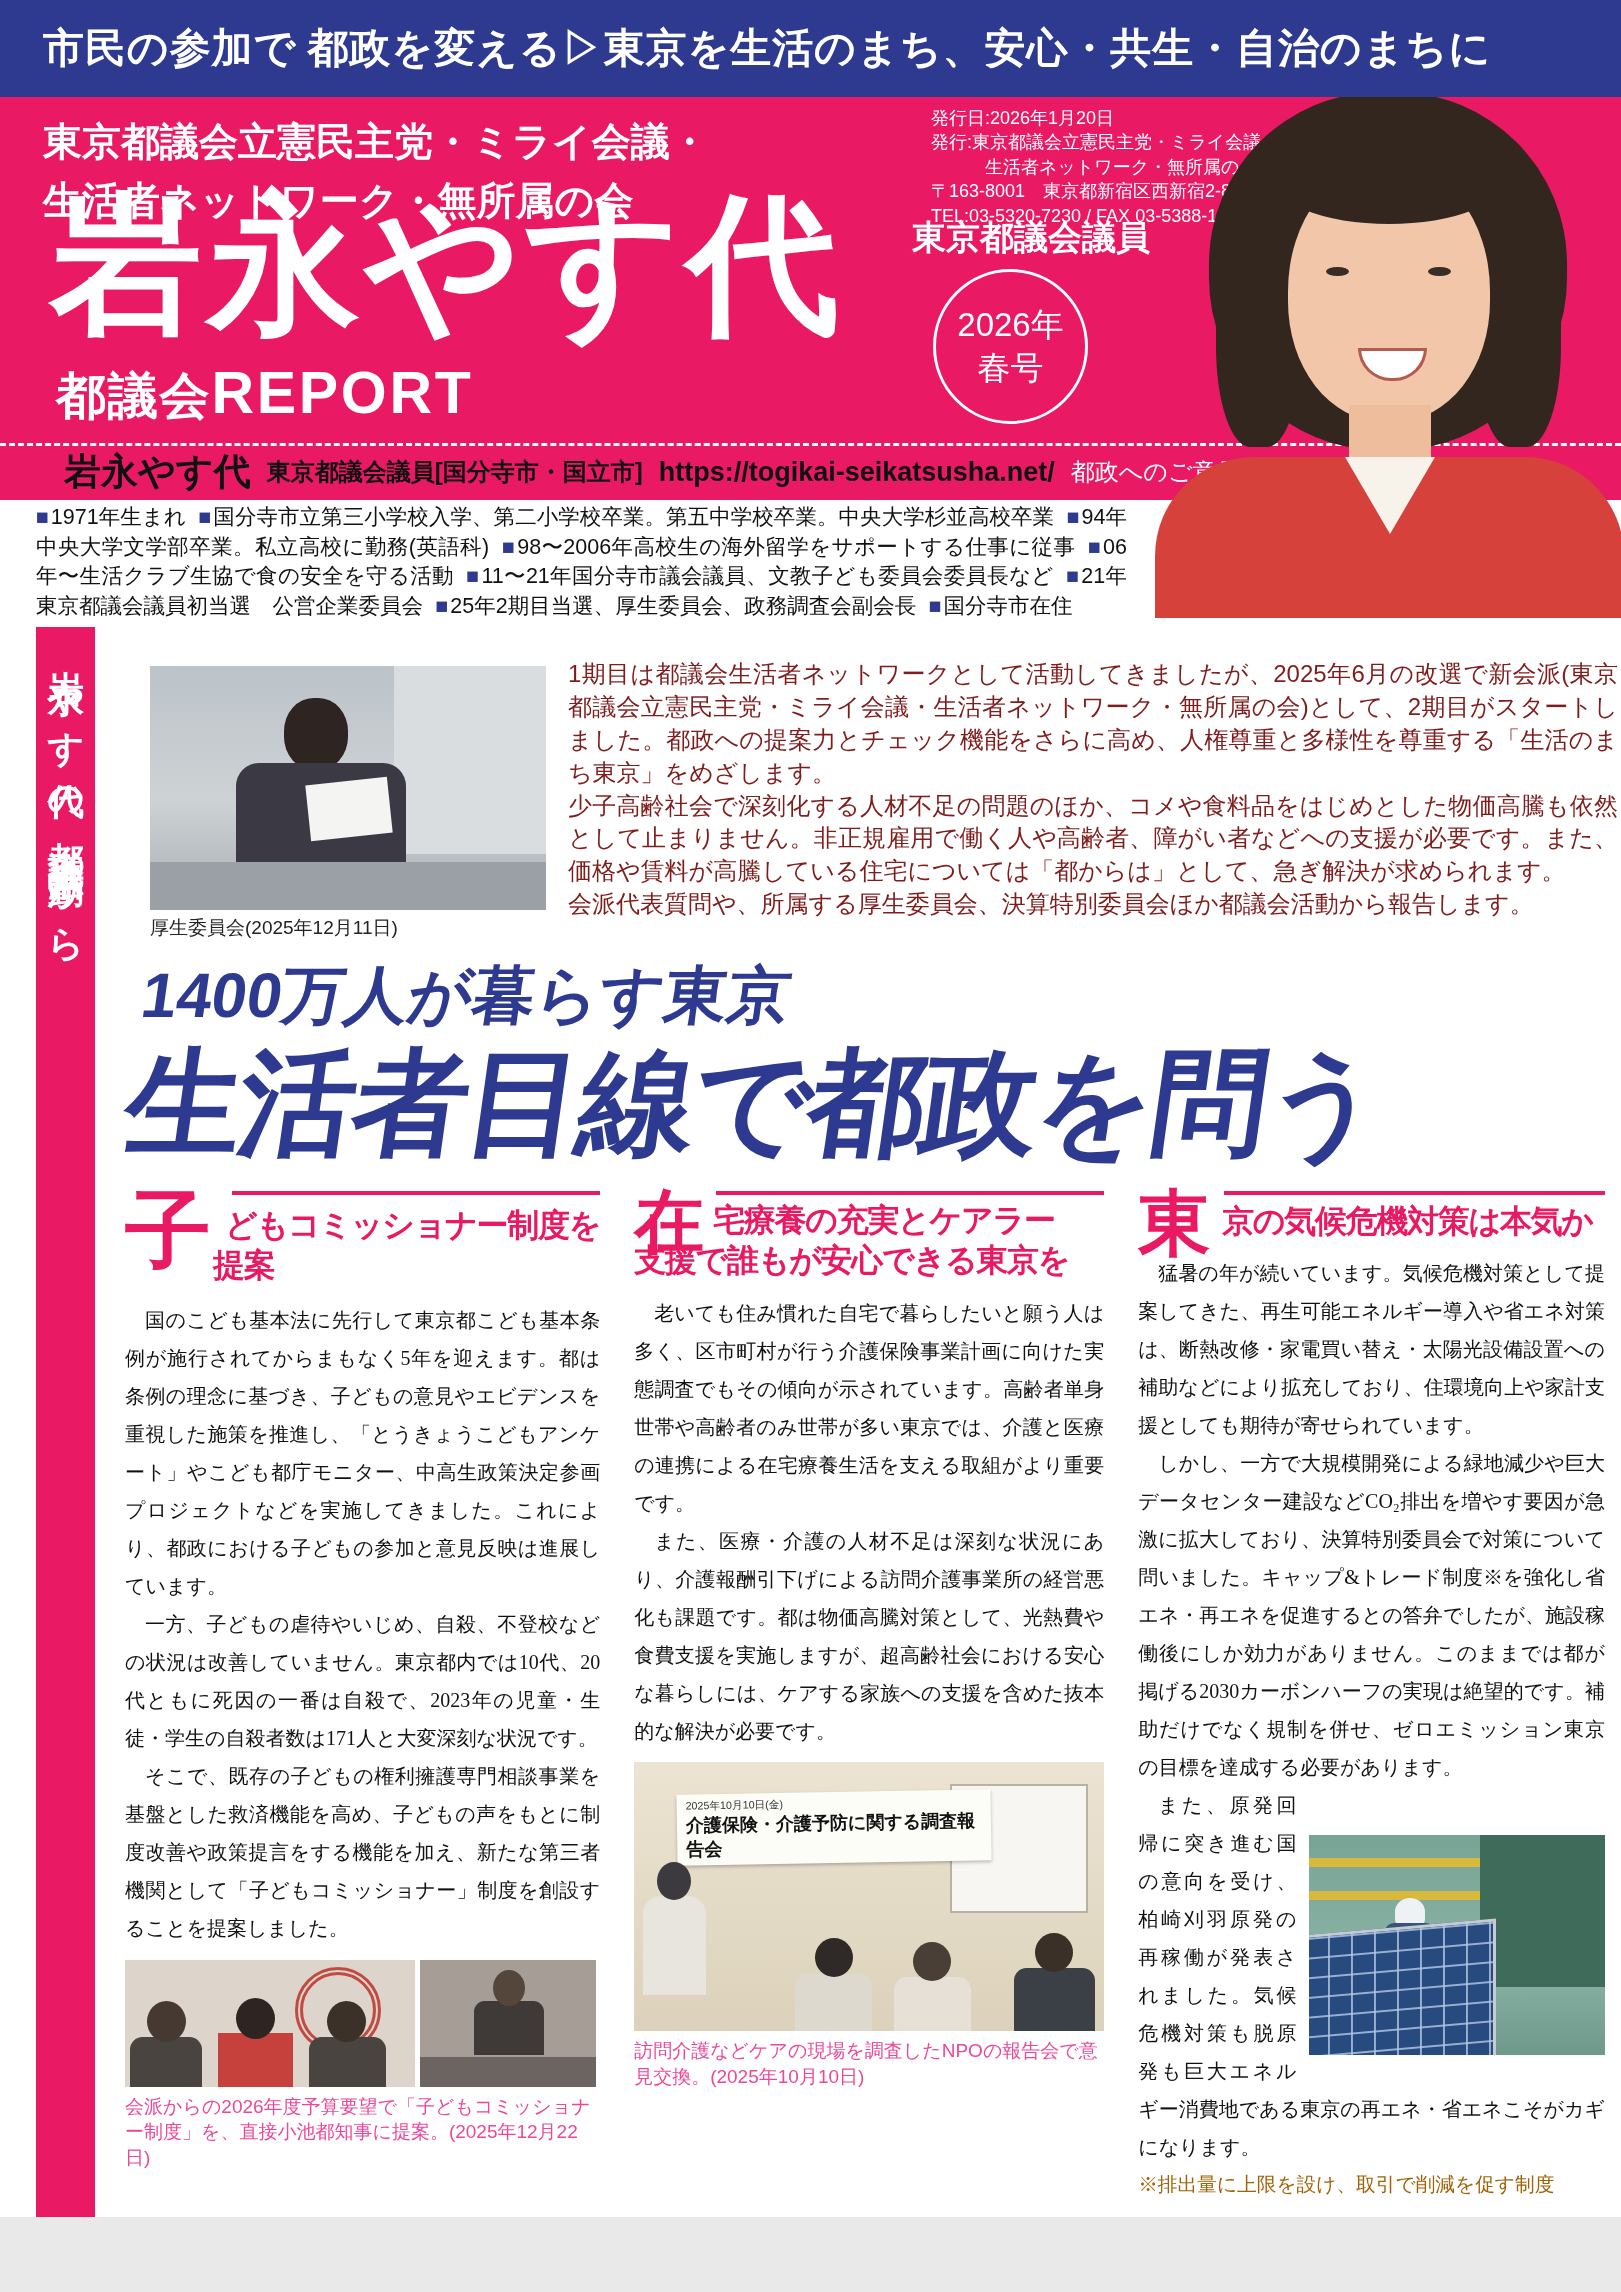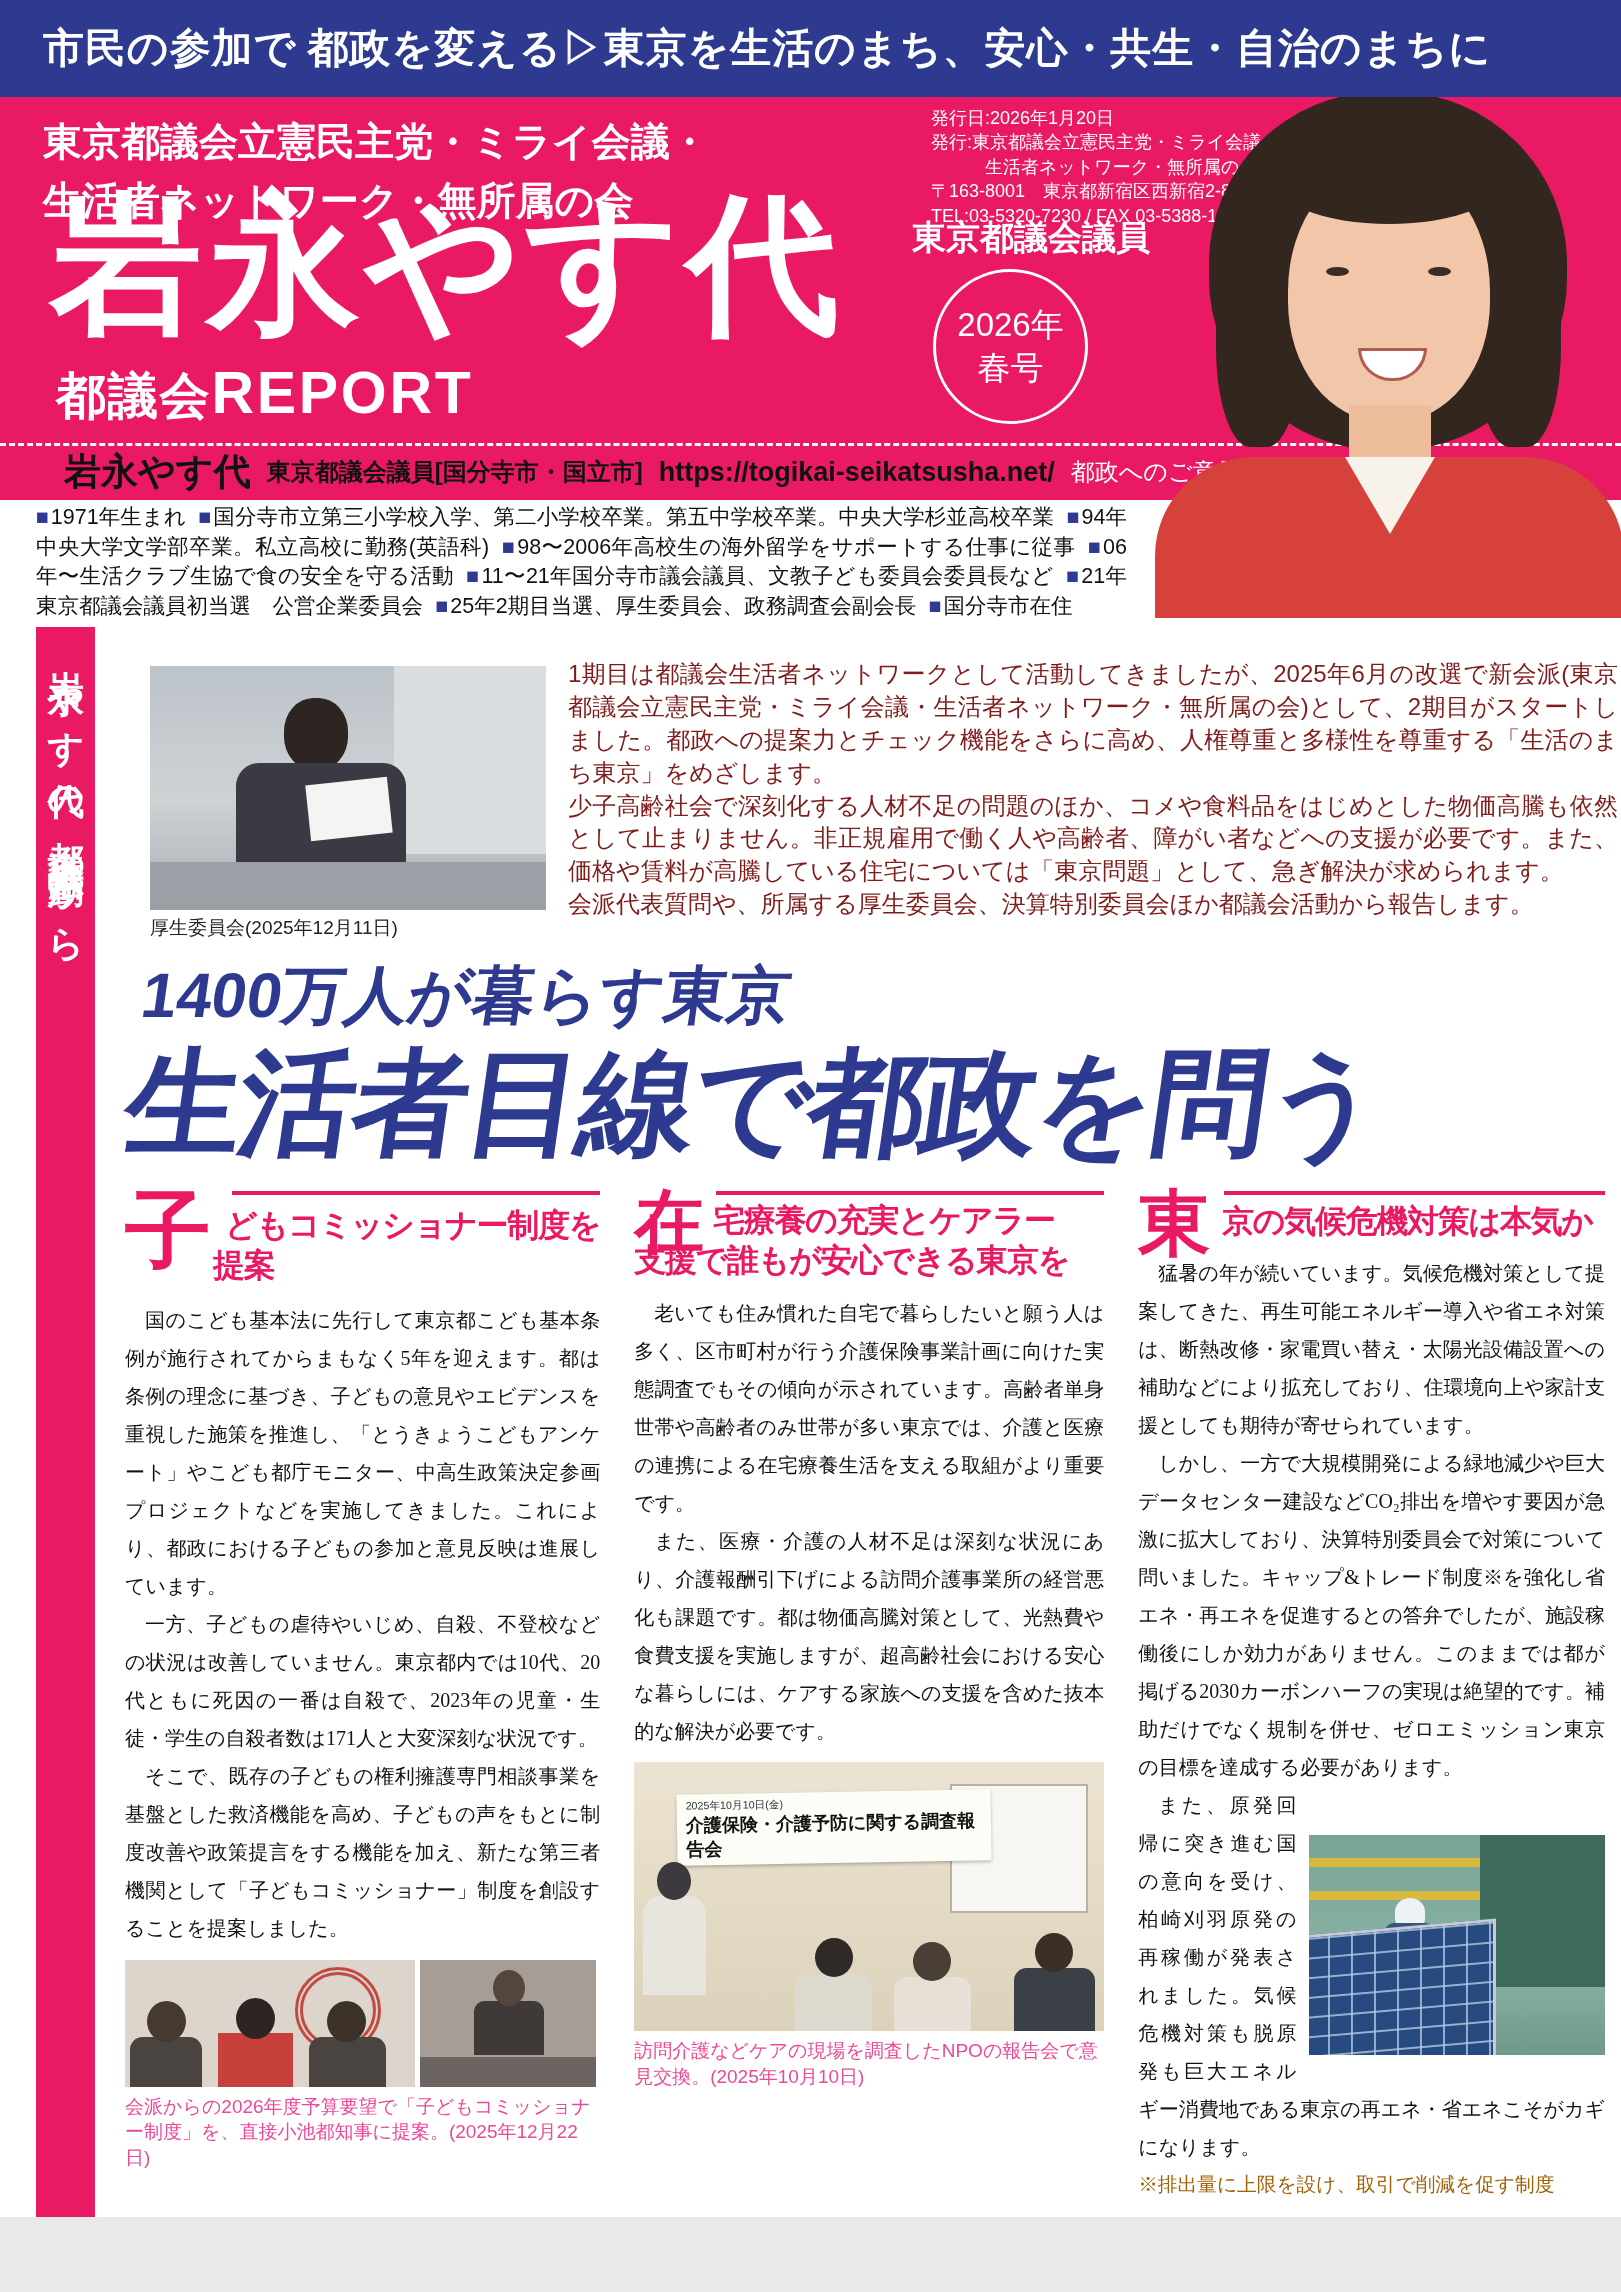--- a/index.html
+++ b/index.html
@@ -199,21 +199,21 @@
     <div class="ip-panel"></div>
     <div class="ip-head"></div>
     <div class="ip-body"></div>
     <div class="ip-paper"></div>
     <div class="ip-desk"></div>
   </div>
   <div class="intro-caption">厚生委員会(2025年12月11日)</div>
 
   <div class="intro-text">
       <p><span>1期目は都議会生活者ネットワークとして活動してきましたが、2025年6月の改選で新会派(東京都議会立憲民主党・ミライ会議・生活者ネットワーク・無所属の会)として、2期目がスタートしました。都政への提案力とチェック機能をさらに高め、人権尊重と多様性を尊重する「生活のまち東京」をめざします。</span></p>
-      <p><span>少子高齢社会で深刻化する人材不足の問題のほか、コメや食料品をはじめとした物価高騰も依然として止まりません。非正規雇用で働く人や高齢者、障がい者などへの支援が必要です。また、価格や賃料が高騰している住宅については「東京問題」として、急ぎ解決が求められます。</span></p>
+      <p><span>少子高齢社会で深刻化する人材不足の問題のほか、コメや食料品をはじめとした物価高騰も依然として止まりません。非正規雇用で働く人や高齢者、障がい者などへの支援が必要です。また、価格や賃料が高騰している住宅については「都からは」として、急ぎ解決が求められます。</span></p>
       <p><span>会派代表質問や、所属する厚生委員会、決算特別委員会ほか都議会活動から報告します。</span></p>
     </div>
 
   <div class="hl1">1400万人が暮らす東京</div>
   <div class="hl2">生活者目線で都政を問う</div>
 
   <div class="articles">
 
     <div class="article">
       <div class="ahead a1">

